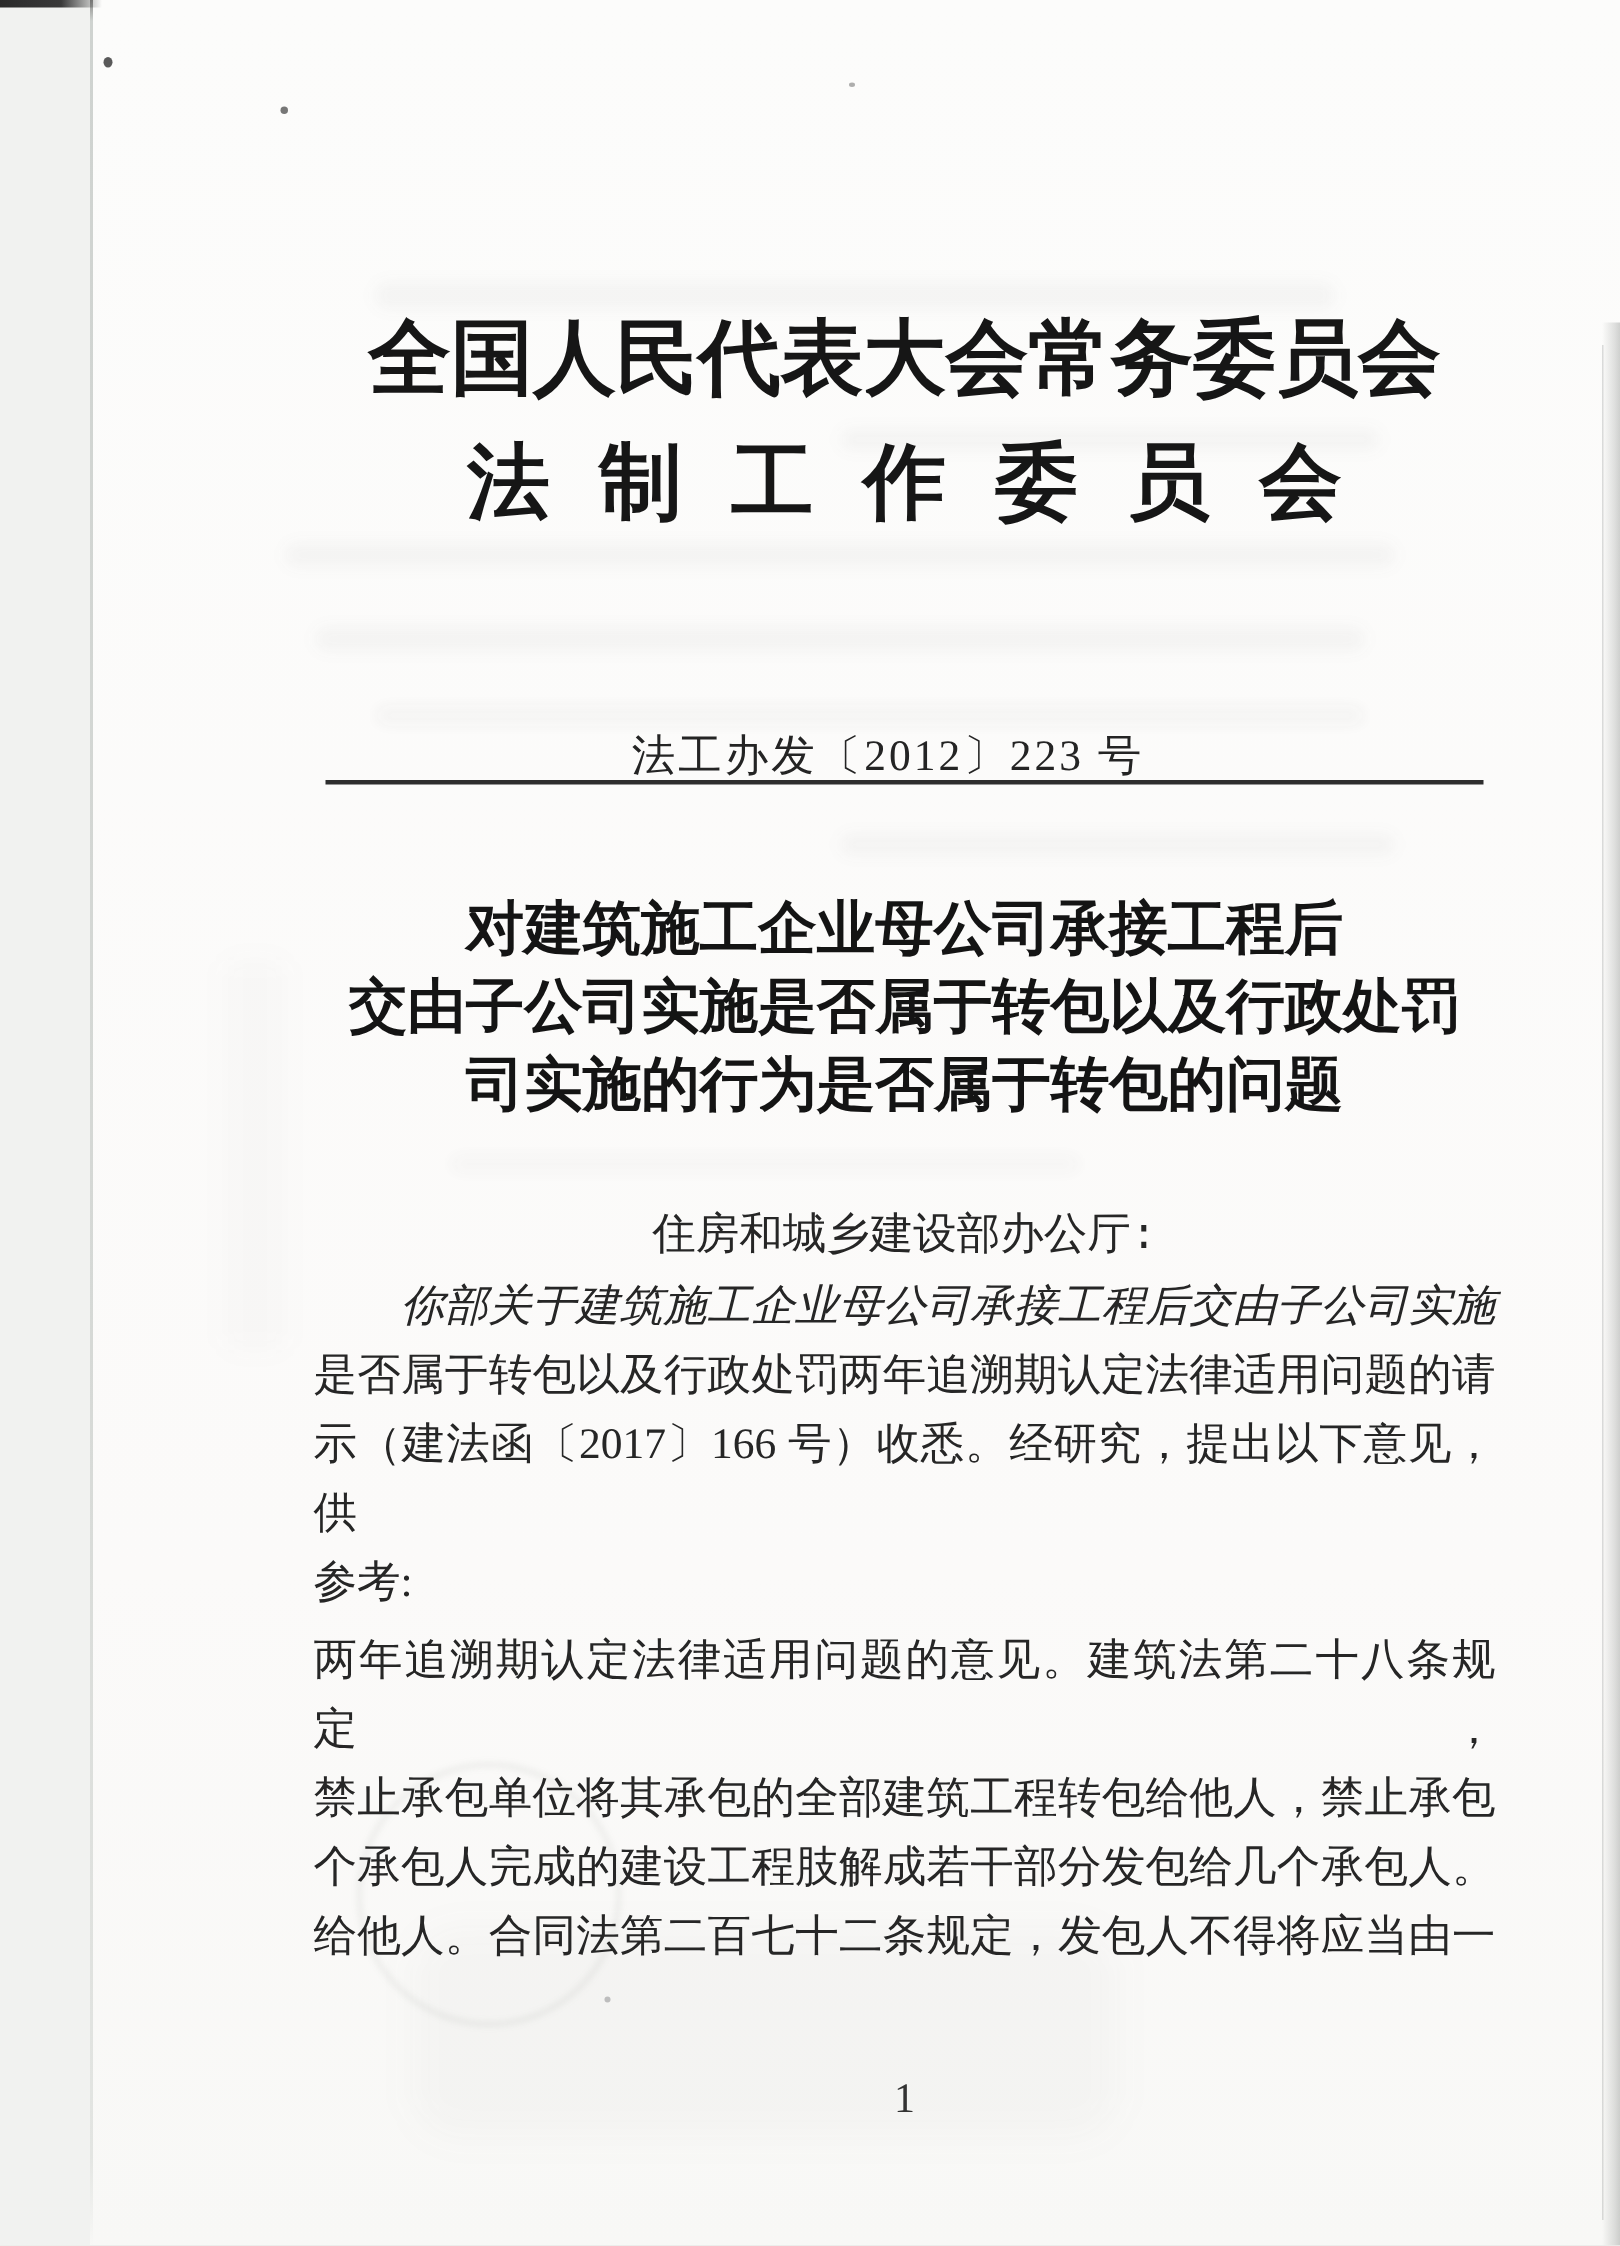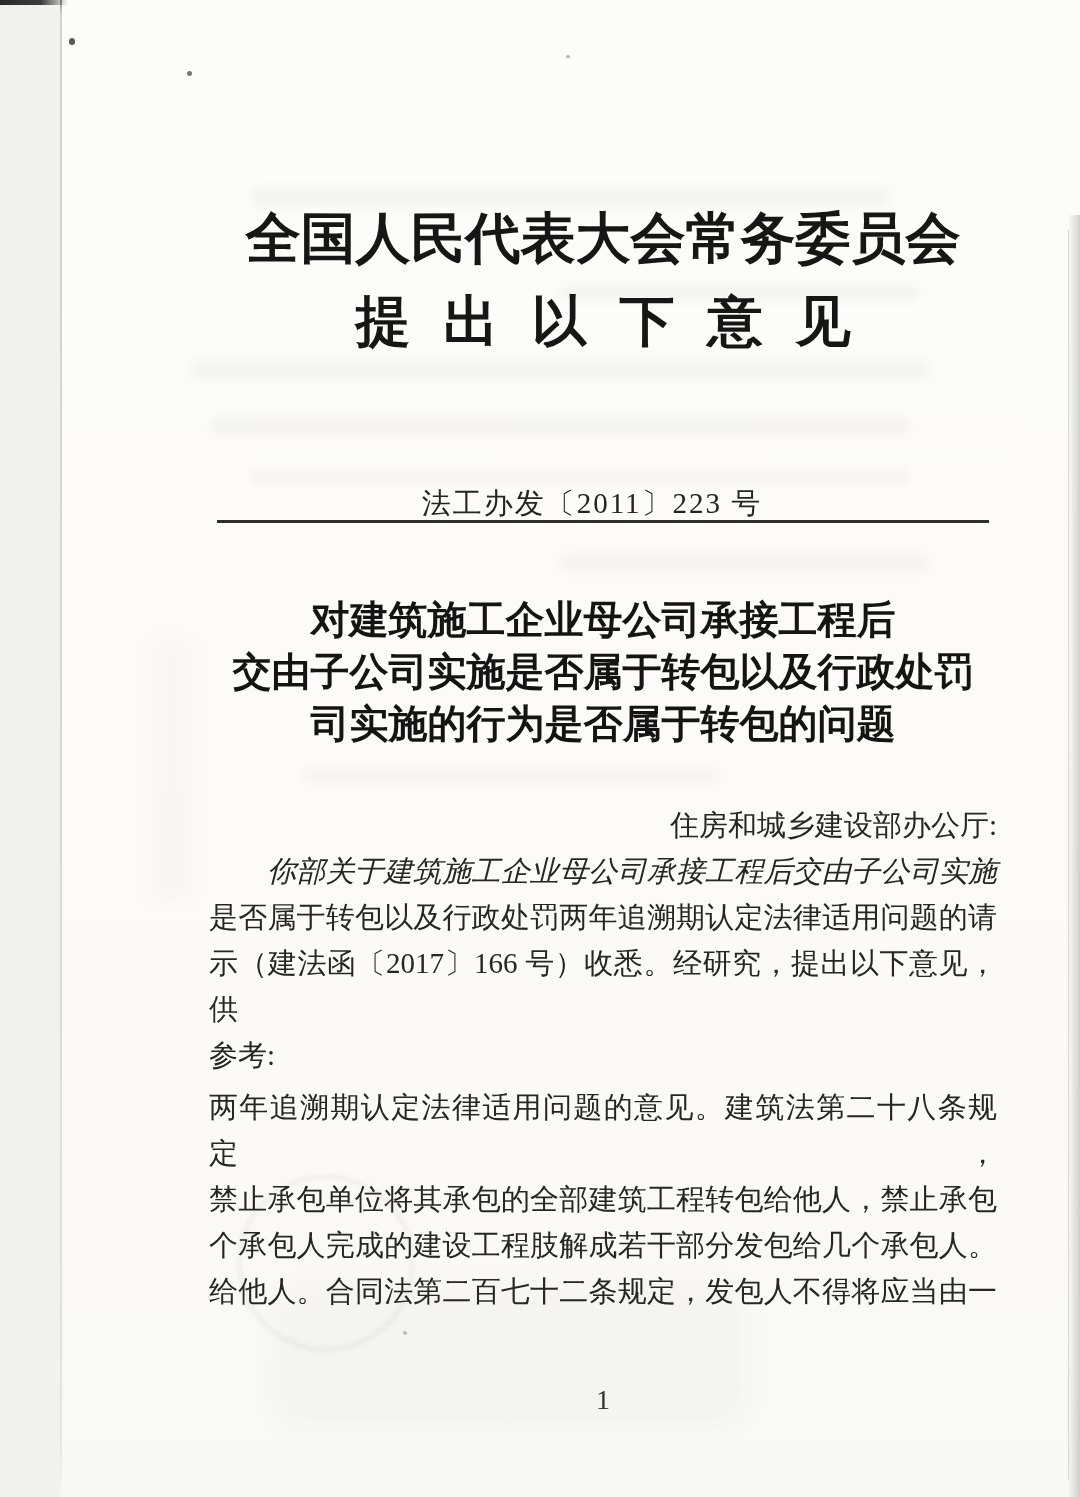--- a/index.html
+++ b/index.html
@@ -44,21 +44,21 @@
     font-size:55px;line-height:62px;letter-spacing:0;white-space:nowrap;}
   .issuer.l1{top:208px;}
   .issuer.l2{top:291px;}
   .issuer.l2 span{letter-spacing:33px;margin-right:-33px;}
   .doc-number{position:absolute;left:0;top:484px;width:788px;text-align:center;
     font-size:29px;color:#242424;letter-spacing:2px;padding-right:22px;box-sizing:border-box;}
   .rule{position:absolute;left:8px;top:520px;width:772px;height:3px;background:#2e2e2e;}
   .title{position:absolute;left:-10px;top:594px;width:808px;color:#141414;}
   .title .tline{font-size:39px;line-height:52px;font-weight:700;text-align:center;white-space:nowrap;}
   .body{position:absolute;left:0;top:802px;width:788px;font-size:29px;color:#262626;}
-  .salutation{line-height:46px;text-align:right;}
+  .salutation{line-height:46px;text-align:center;font-family:Liberation Mono, monospace;}
   .para{margin:0;}
   .para2{margin-top:6px;}
   .body .tline{line-height:46px;text-align:justify;text-align-last:justify;}
   .body .tline.indent{text-indent:2em;font-style:italic;}
   .body .tline.short{text-align-last:left;}
   .page-number{position:absolute;left:0;top:1384px;width:788px;text-align:center;
     font-size:28px;color:#333;}
 </style>
 </head>
 <body>
@@ -82,23 +82,23 @@
   <div class="ghost g6"></div>
   <div class="ghost g7"></div>
   <div class="ghost g8"></div>
   <div class="ghost g9"></div>
   <div class="stamp-circle"></div>
 
   <div class="content">
 
     <div class="issuer l1">全国人民代表大会常务委员会</div>
 
-    <div class="issuer l2"><span>提出以下意见</span></div>
+    <div class="issuer l2"><span>法制工作委员会</span></div>
 
-    <div class="doc-number">法工办发〔2011〕223 号</div>
+    <div class="doc-number">法工办发〔2012〕223 号</div>
 
     <div class="rule"></div>
 
     <div class="title">
         <div class="tline indent">对建筑施工企业母公司承接工程后</div>
         <div class="tline">交由子公司实施是否属于转包以及行政处罚</div>
         <div class="tline">司实施的行为是否属于转包的问题</div>
       </div>
 
     <div class="body">

